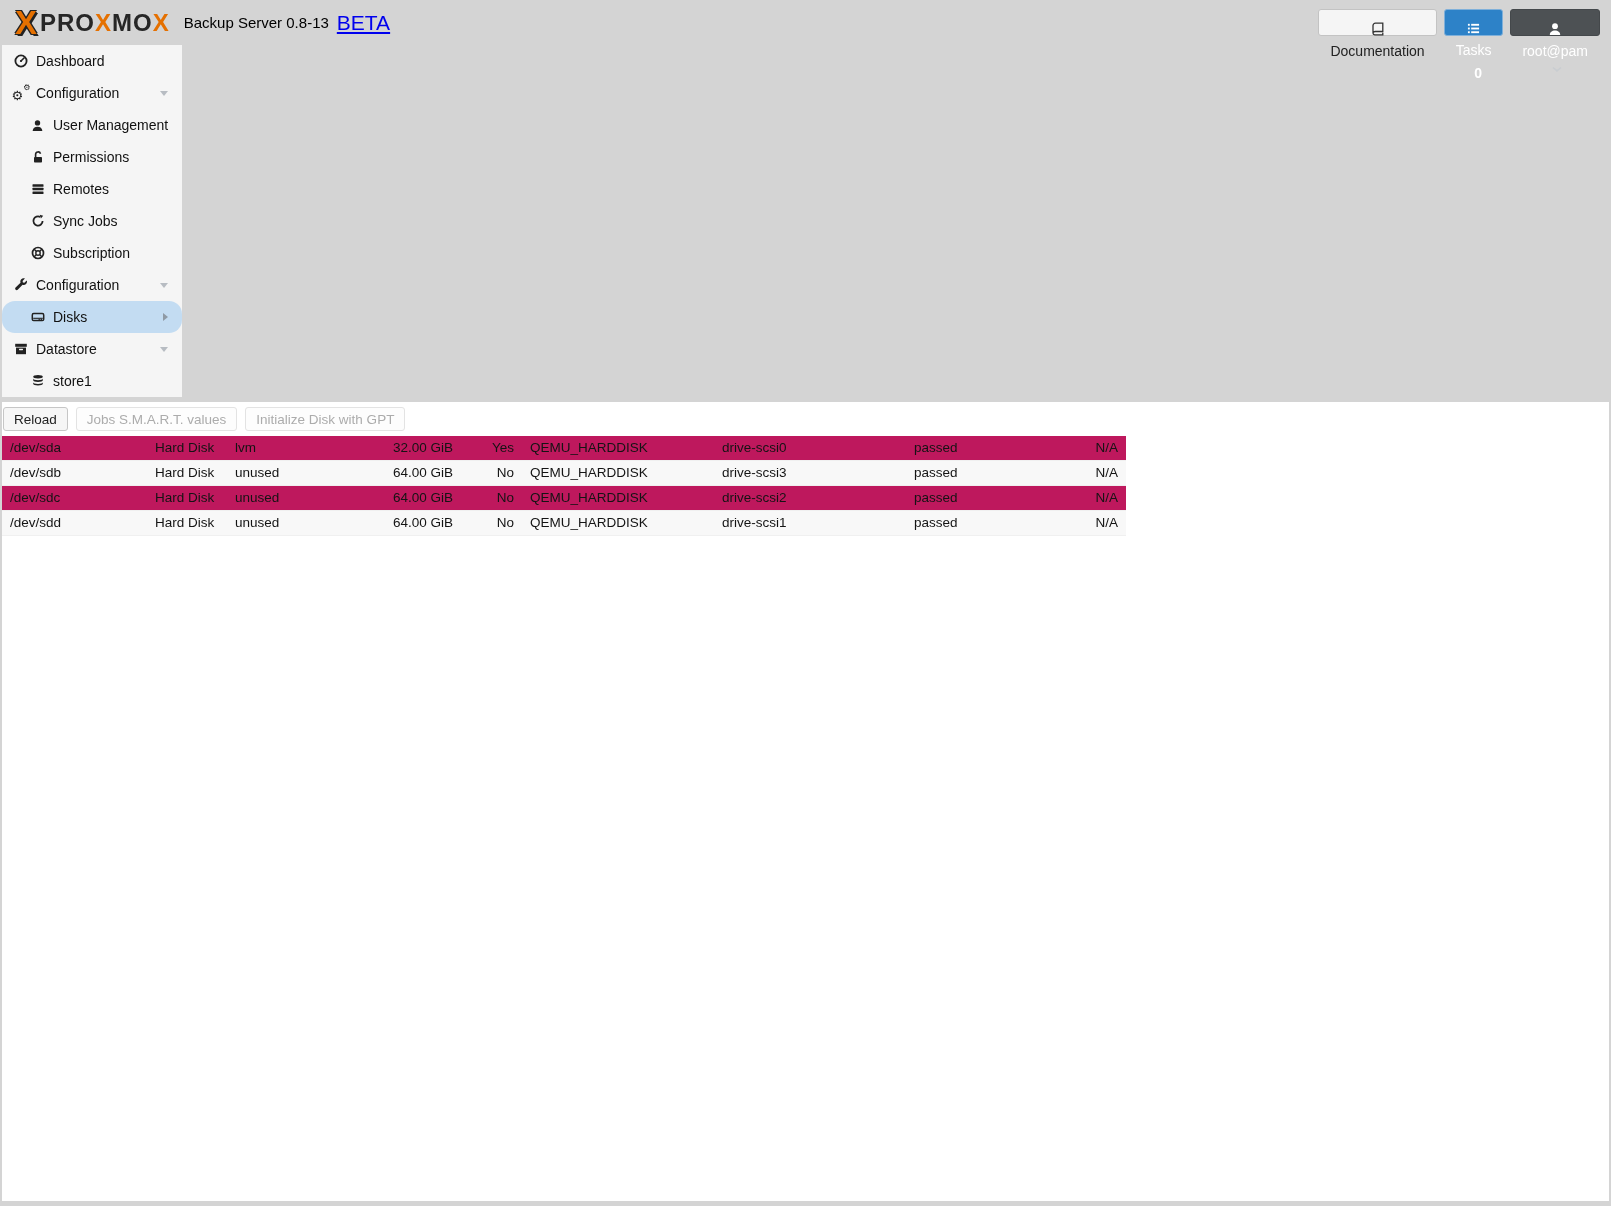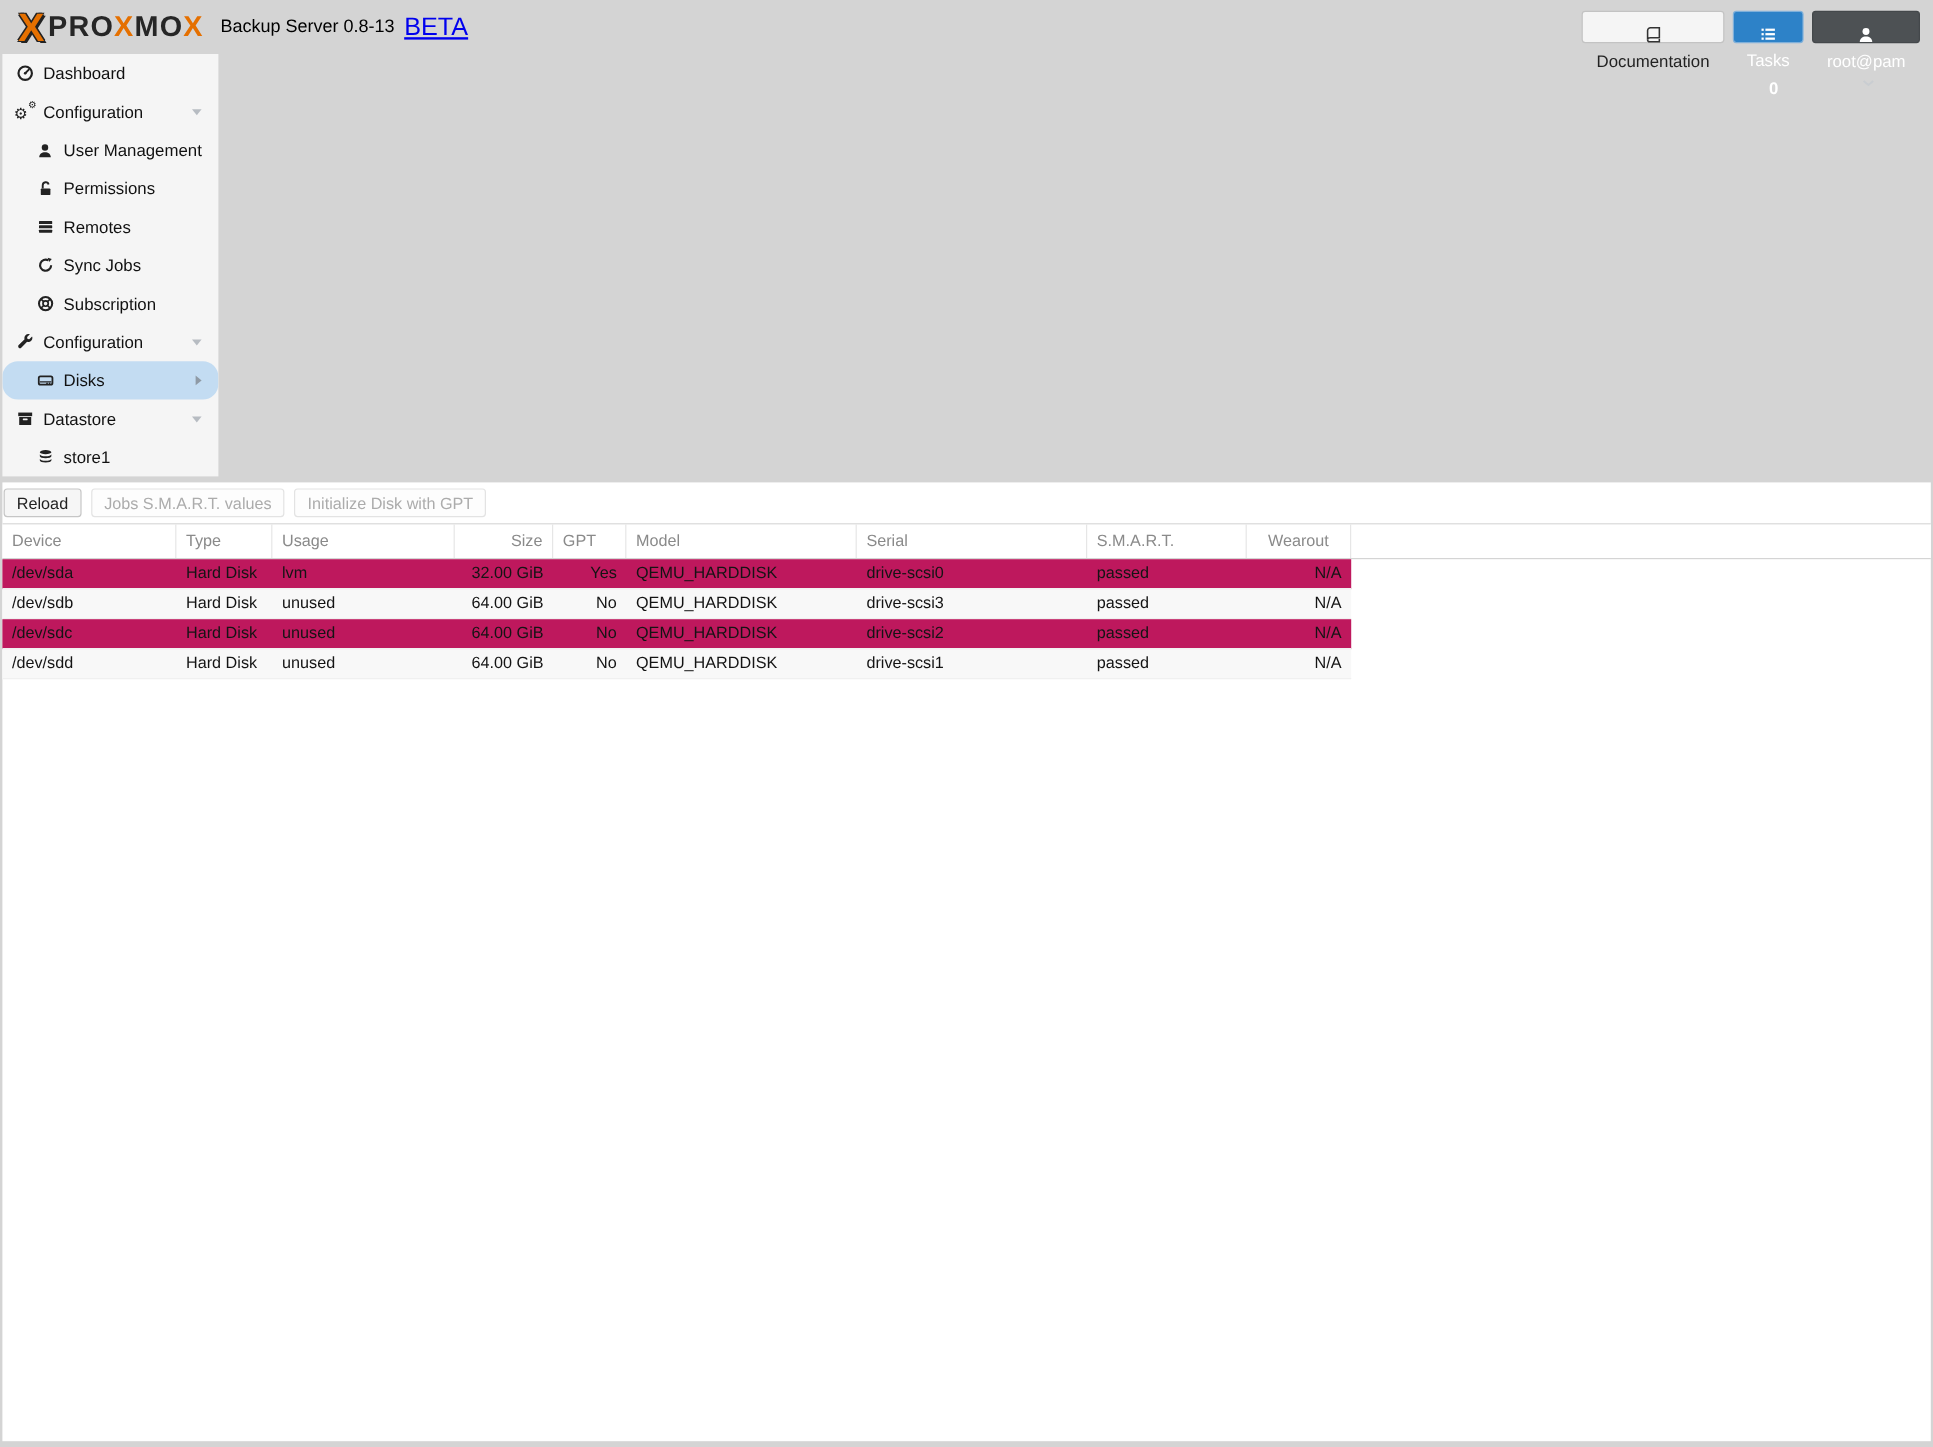--- a/index.html
+++ b/index.html
@@ -247,32 +247,20 @@
 
   <div class="content">
 
     <div class="toolbar">
       <div class="btn enabled">Reload</div>
       <div class="btn disabled">Jobs S.M.A.R.T. values</div>
       <div class="btn disabled">Initialize Disk with GPT</div>
     </div>
 
     <div class="grid">
-      <div class="grid-header">
-        <div class="hcell c-device">Device</div>
-        <div class="hcell c-type">Type</div>
-        <div class="hcell c-usage">Usage</div>
-        <div class="hcell c-size">Size</div>
-        <div class="hcell c-gpt">GPT</div>
-        <div class="hcell c-model">Model</div>
-        <div class="hcell c-serial">Serial</div>
-        <div class="hcell c-smart">S.M.A.R.T.</div>
-        <div class="hcell c-wearout">Wearout</div>
-        <div class="hcell hfill"></div>
-      </div>
 
       <div class="grid-body">
         <div class="grow">
           <div class="gcell c-device">/dev/sda</div>
           <div class="gcell c-type">Hard Disk</div>
           <div class="gcell c-usage">lvm</div>
           <div class="gcell c-size">32.00 GiB</div>
           <div class="gcell c-gpt">Yes</div>
           <div class="gcell c-model">QEMU_HARDDISK</div>
           <div class="gcell c-serial">drive-scsi0</div>

